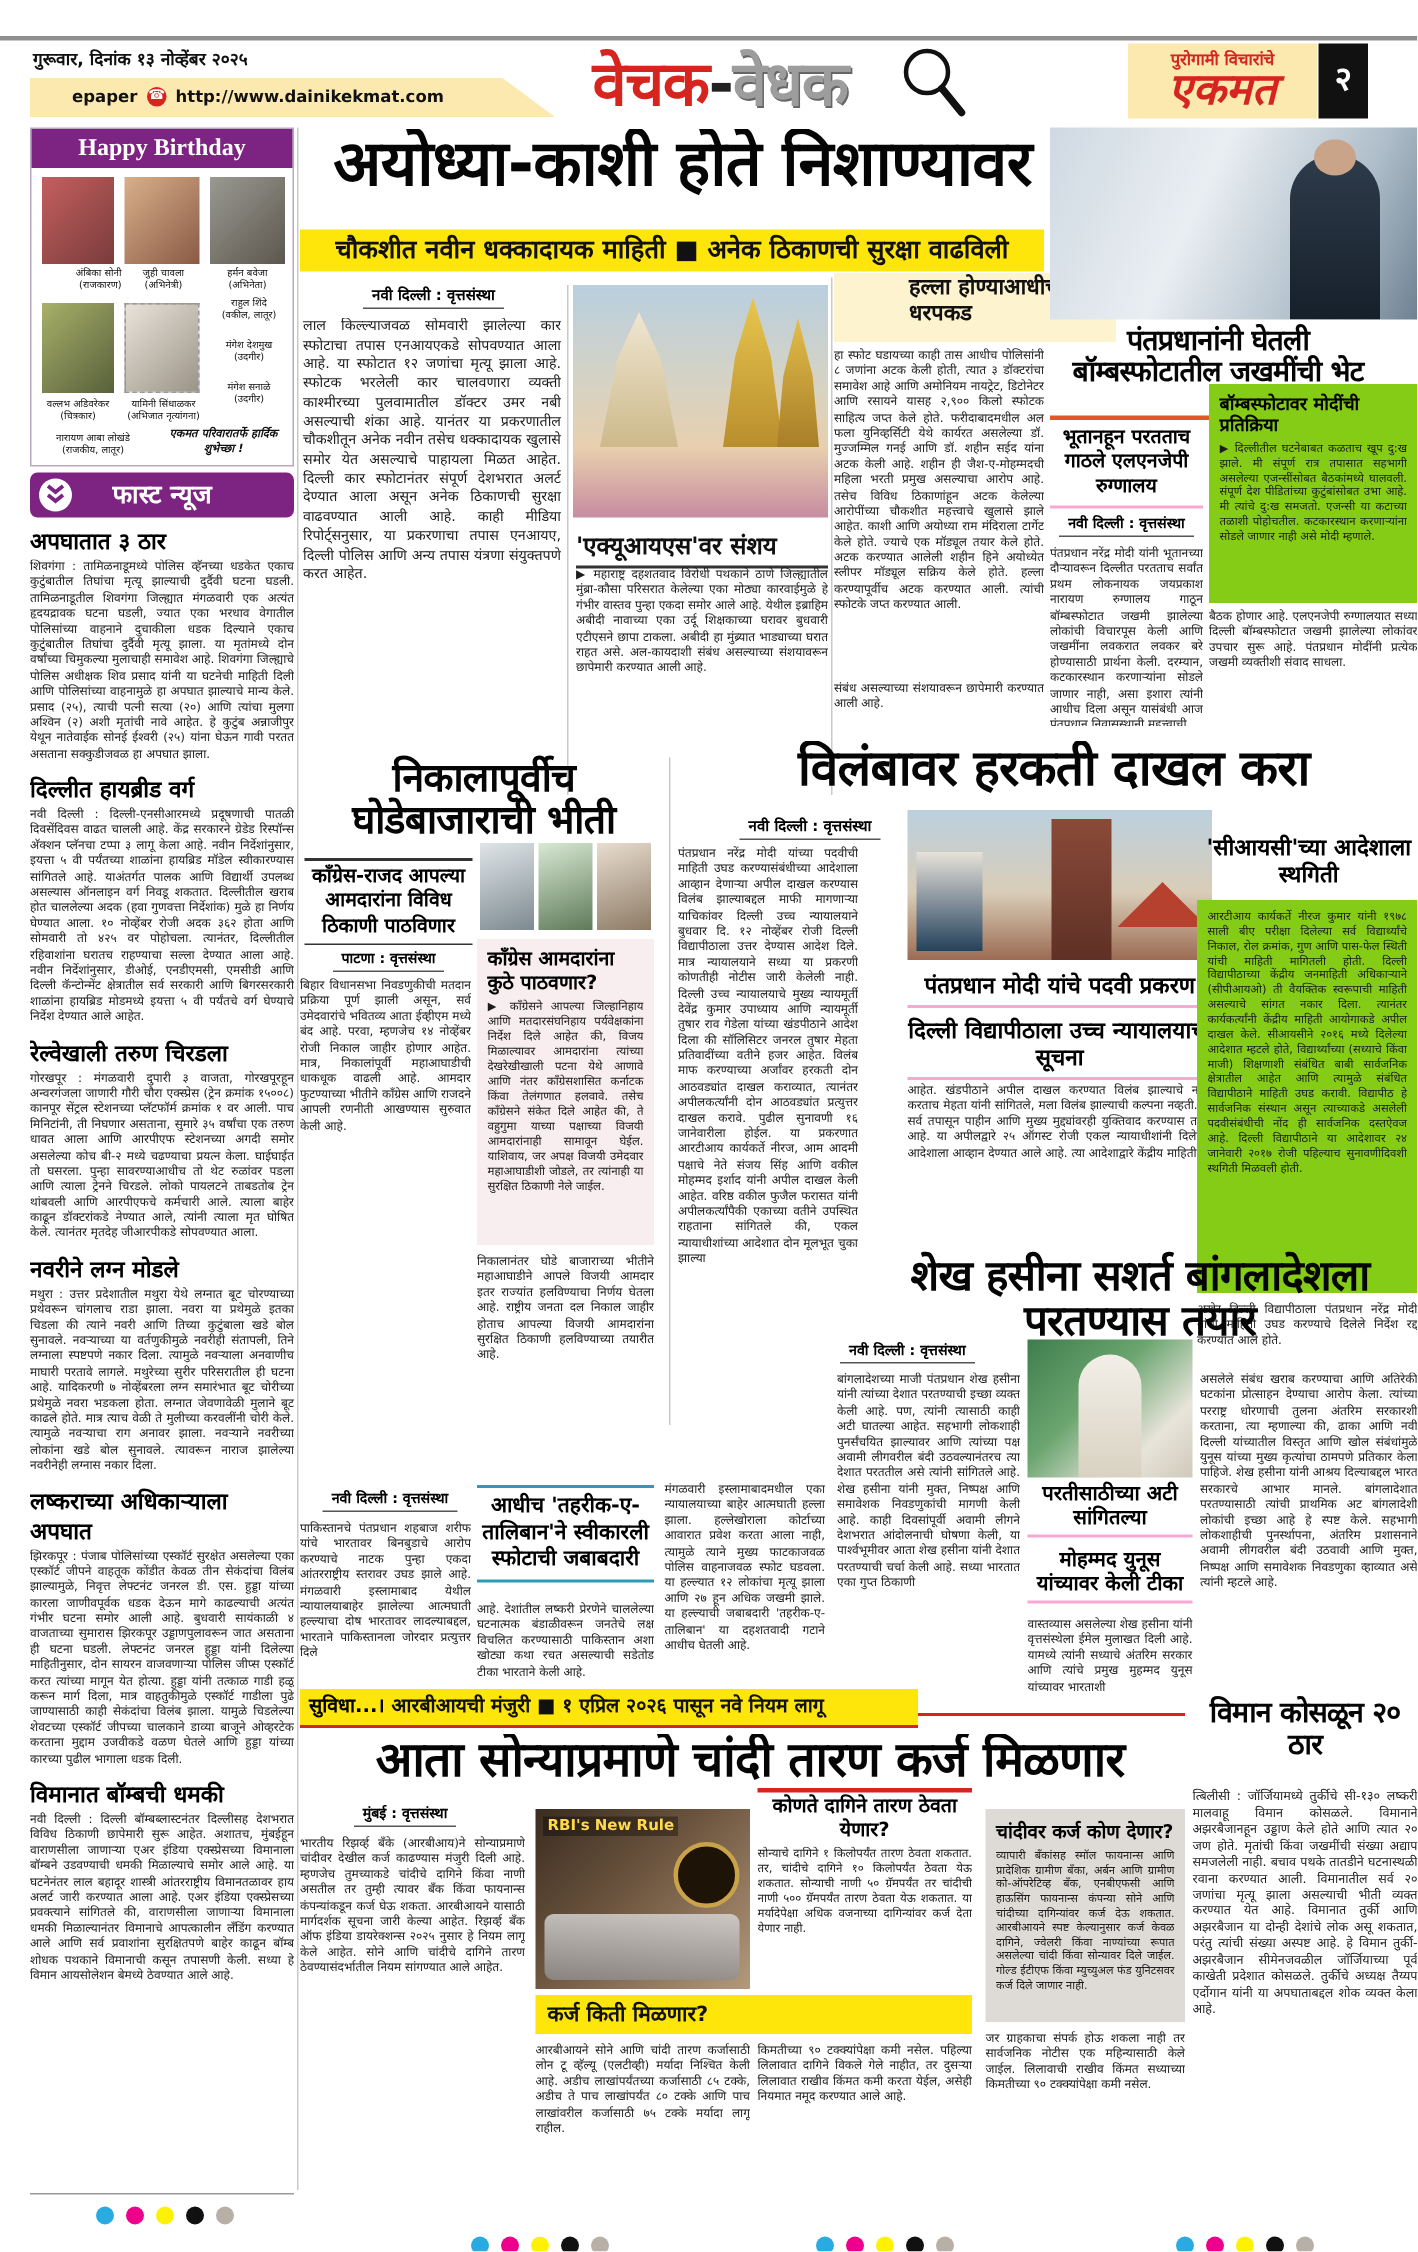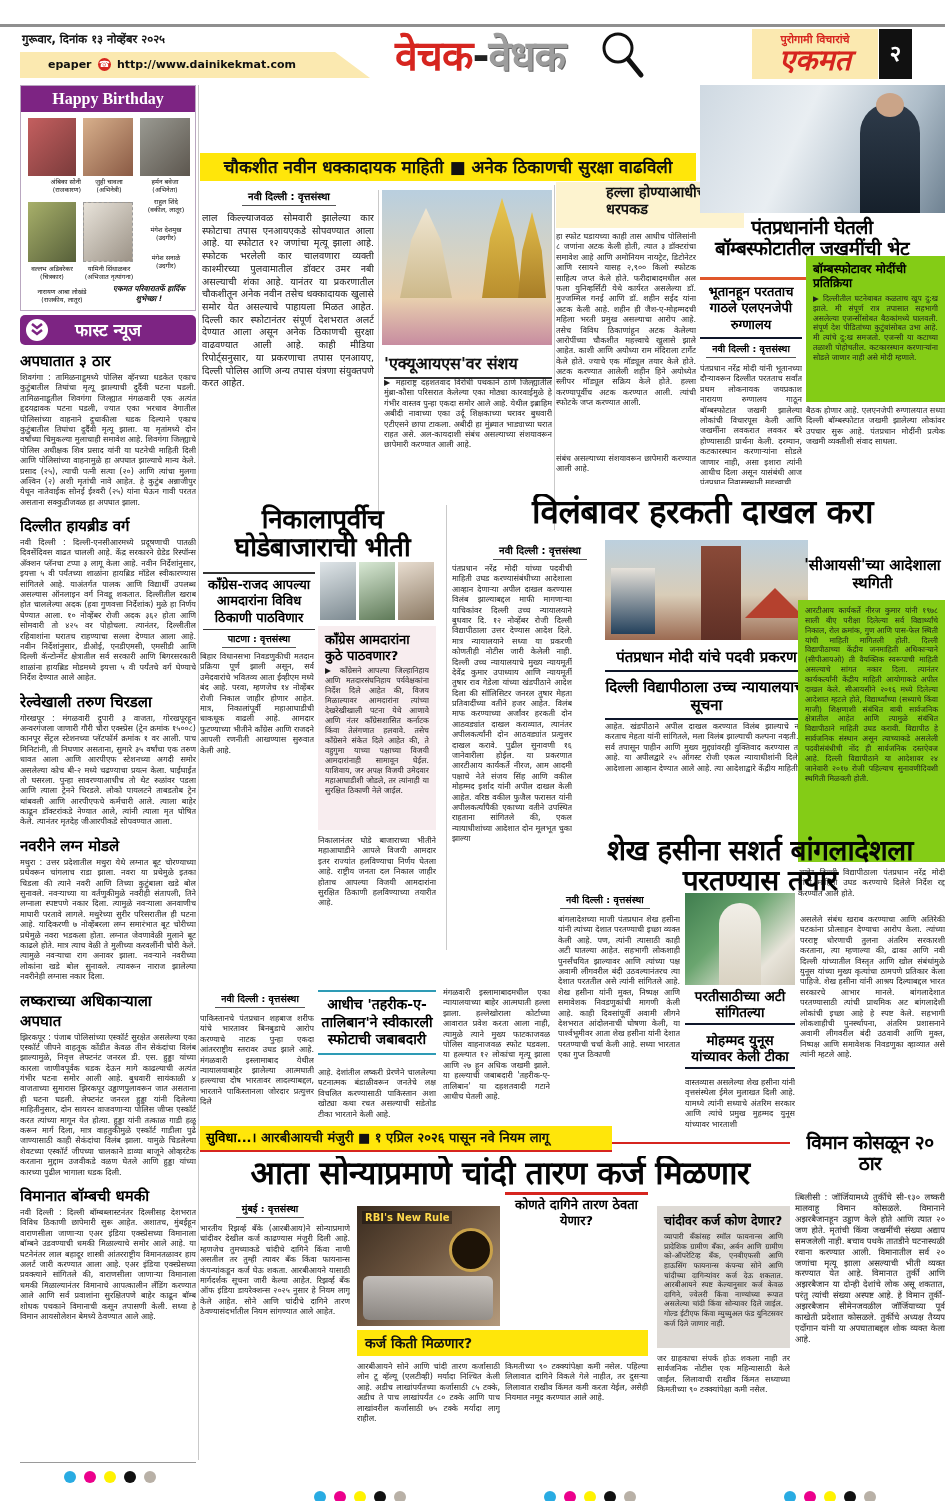--- a/index.html
+++ b/index.html
@@ -6,21 +6,21 @@
   #page{position:relative;width:945px;height:1501px;background:#fff;
         font-family:"DejaVu Sans",sans-serif;color:#111;overflow:hidden;}
   .abs{position:absolute;}
   .bt{font-size:9px;line-height:1.34;text-align:justify;color:#1c1c1c;overflow:hidden;}
   .bt8{font-size:8px;line-height:1.3;text-align:justify;color:#1c1c1c;overflow:hidden;}
   .byline{font-weight:700;font-size:10px;text-align:center;color:#000;}
   .byline span{display:inline-block;border-bottom:1px solid #555;padding:0 6px 2px 6px;}
   .arthead{font-weight:700;color:#050505;line-height:1.08;text-align:center;letter-spacing:-0.5px;}
   .graybox{background:#84cc16;padding:6px 7px;box-sizing:border-box;}
   .pinkbox{background:#f8edef;padding:6px 7px;box-sizing:border-box;}
-  .tealline{border-bottom:2px solid #0f172a;}
+  .tealline{border-bottom:2px solid #f9a8d4;}
   .photo{background:linear-gradient(135deg,#c9a98d 0%,#8d6e5a 55%,#5d4438 100%);}
   .vline{width:1px;background:#c9c9c9;}
   .dot{width:12px;height:12px;border-radius:50%;display:inline-block;margin:0 4px;}
   .capline{font-weight:700;text-align:center;color:#000;}
   .sep{background:#d6251f;height:2px;}
 </style>
 </head>
 <body>
 
 <div id="page">
@@ -129,20 +129,21 @@
       <div class="capline" style="text-align:left;font-size:15px;margin-bottom:3px;">विमानात बॉम्बची धमकी</div>
       <div class="bt8">नवी दिल्ली : दिल्ली बॉम्बब्लास्टनंतर दिल्लीसह देशभरात विविध ठिकाणी छापेमारी सुरू आहेत. अशातच, मुंबईहून वाराणसीला जाणाऱ्या एअर इंडिया एक्स्प्रेसच्या विमानाला बॉम्बने उडवण्याची धमकी मिळाल्याचे समोर आले आहे. या घटनेनंतर लाल बहादूर शास्त्री आंतरराष्ट्रीय विमानतळावर हाय अलर्ट जारी करण्यात आला आहे. एअर इंडिया एक्स्प्रेसच्या प्रवक्त्याने सांगितले की, वाराणसीला जाणाऱ्या विमानाला धमकी मिळाल्यानंतर विमानाचे आपत्कालीन लँडिंग करण्यात आले आणि सर्व प्रवाशांना सुरक्षितपणे बाहेर काढून बॉम्ब शोधक पथकाने विमानाची कसून तपासणी केली. सध्या हे विमान आयसोलेशन बेमध्ये ठेवण्यात आले आहे.</div>
     </div>
   </div>
   <div class="abs" style="left:20px;top:1462px;width:176px;height:1px;background:#9a9a9a;"></div>
   <div class="abs" style="left:40px;top:1468px;width:140px;text-align:center;">
     <span class="dot" style="background:#29abe2;"></span><span class="dot" style="background:#ec008c;"></span><span class="dot" style="background:#fff200;"></span><span class="dot" style="background:#111;"></span><span class="dot" style="background:#b8b0a6;"></span>
   </div>
   <div class="abs vline" style="left:198px;top:85px;height:1375px;"></div>
 
+  <div class="abs arthead" style="left:202px;top:86px;width:506px;height:64px;font-size:42px;white-space:nowrap;overflow:hidden;">अयोध्या-काशी होते निशाण्यावर</div>
   <div class="abs" style="left:200px;top:153px;width:496px;height:28px;background:#ffe60a;text-align:center;">
     <span style="font-size:17px;font-weight:700;line-height:28px;white-space:nowrap;">चौकशीत नवीन धक्कादायक माहिती  ■  अनेक ठिकाणची सुरक्षा वाढविली</span>
   </div>
   <div class="abs byline" style="left:205px;top:189px;width:168px;"><span>नवी दिल्ली : वृत्तसंस्था</span></div>
   <div class="abs bt" style="left:202px;top:212px;width:172px;height:318px;font-size:9.5px;">लाल किल्ल्याजवळ सोमवारी झालेल्या कार स्फोटाचा तपास एनआयएकडे सोपवण्यात आला आहे. या स्फोटात १२ जणांचा मृत्यू झाला आहे. स्फोटक भरलेली कार चालवणारा व्यक्ती काश्मीरच्या पुलवामातील डॉक्टर उमर नबी असल्याची शंका आहे. यानंतर या प्रकरणातील चौकशीतून अनेक नवीन तसेच धक्कादायक खुलासे समोर येत असल्याचे पाहायला मिळत आहेत. दिल्ली कार स्फोटानंतर संपूर्ण देशभरात अलर्ट देण्यात आला असून अनेक ठिकाणची सुरक्षा वाढवण्यात आली आहे. काही मीडिया रिपोर्ट्सनुसार, या प्रकरणाचा तपास एनआयए, दिल्ली पोलिस आणि अन्य तपास यंत्रणा संयुक्तपणे करत आहेत.</div>
 
   <div class="abs" style="left:382px;top:190px;width:170px;height:155px;background:linear-gradient(180deg,#b9cfdf 0%,#d8d3c2 45%,#e8cfae 70%,#c78ca0 100%);overflow:hidden;">
     <div class="abs" style="left:18px;top:18px;width:52px;height:90px;background:linear-gradient(180deg,#efe6d2,#cdb98a);clip-path:polygon(50% 0,78% 35%,100% 100%,0 100%,22% 35%);"></div>
     <div class="abs" style="left:100px;top:8px;width:40px;height:100px;background:linear-gradient(180deg,#e8c64e,#b98e2e);clip-path:polygon(50% 0,80% 40%,100% 100%,0 100%,20% 40%);"></div>
     <div class="abs" style="left:136px;top:22px;width:28px;height:86px;background:linear-gradient(180deg,#e3bd4a,#a87e28);clip-path:polygon(50% 0,85% 45%,100% 100%,0 100%,15% 45%);"></div>
@@ -229,20 +230,21 @@
   <div class="abs arthead" style="left:215px;top:1156px;width:570px;height:44px;font-size:32px;white-space:nowrap;overflow:hidden;">आता सोन्याप्रमाणे चांदी तारण कर्ज मिळणार</div>
   <div class="abs byline" style="left:215px;top:1202px;width:110px;font-size:9.5px;"><span>मुंबई : वृत्तसंस्था</span></div>
   <div class="abs bt8" style="left:200px;top:1224px;width:150px;height:264px;">भारतीय रिझर्व्ह बँके (आरबीआय)ने सोन्याप्रमाणे चांदीवर देखील कर्ज काढण्यास मंजुरी दिली आहे. म्हणजेच तुमच्याकडे चांदीचे दागिने किंवा नाणी असतील तर तुम्ही त्यावर बँक किंवा फायनान्स कंपन्यांकडून कर्ज घेऊ शकता. आरबीआयने यासाठी मार्गदर्शक सूचना जारी केल्या आहेत. रिझर्व्ह बँक ऑफ इंडिया डायरेक्शन्स २०२५ नुसार हे नियम लागू केले आहेत. सोने आणि चांदीचे दागिने तारण ठेवण्यासंदर्भातील नियम सांगण्यात आले आहेत.</div>
   <div class="abs" style="left:357px;top:1206px;width:143px;height:120px;background:linear-gradient(135deg,#3a2c20 0%,#6e5640 45%,#b49a7c 100%);overflow:hidden;">
     <span style="position:absolute;left:5px;top:5px;color:#ffd94d;font-weight:800;font-size:10px;background:rgba(0,0,0,0.35);padding:1px 3px;">RBI's New Rule</span>
     <div class="abs" style="left:92px;top:22px;width:44px;height:44px;border-radius:50%;background:#1d1307;border:3px solid #c9a24a;box-sizing:border-box;"></div>
     <div class="abs" style="left:6px;top:70px;width:130px;height:44px;background:linear-gradient(180deg,#d9d9d9,#8f8f8f);border-radius:6px;opacity:0.8;"></div>
   </div>
   <div class="abs" style="left:505px;top:1192px;width:143px;height:132px;border-top:3px solid #d6251f;overflow:hidden;">
     <div class="capline" style="font-size:13px;line-height:1.2;padding:2px 0 3px 0;">कोणते दागिने तारण ठेवता येणार?</div>
+    <div class="bt8" style="font-size:7.7px;">सोन्याचे दागिने १ किलोपर्यंत तारण ठेवता शकतात. तर, चांदीचे दागिने १० किलोपर्यंत ठेवता येऊ शकतात. सोन्याची नाणी ५० ग्रॅमपर्यंत तर चांदीची नाणी ५०० ग्रॅमपर्यंत तारण ठेवता येऊ शकतात. या मर्यादेपेक्षा अधिक वजनाच्या दागिन्यांवर कर्ज देता येणार नाही.</div>
   </div>
   <div class="abs graybox" style="left:657px;top:1206px;width:133px;height:142px;overflow:hidden;background:#dedad5;">
     <div class="capline" style="text-align:left;font-size:12.5px;margin-bottom:3px;">चांदीवर कर्ज कोण देणार?</div>
     <div class="bt8" style="font-size:7.4px;">व्यापारी बँकांसह स्मॉल फायनान्स आणि प्रादेशिक ग्रामीण बँका, अर्बन आणि ग्रामीण को-ऑपरेटिव्ह बँक, एनबीएफसी आणि हाऊसिंग फायनान्स कंपन्या सोने आणि चांदीच्या दागिन्यांवर कर्ज देऊ शकतात. आरबीआयने स्पष्ट केल्यानुसार कर्ज केवळ दागिने, ज्वेलरी किंवा नाण्यांच्या रूपात असलेल्या चांदी किंवा सोन्यावर दिले जाईल. गोल्ड ईटीएफ किंवा म्युच्युअल फंड युनिटसवर कर्ज दिले जाणार नाही.</div>
   </div>
   <div class="abs" style="left:357px;top:1330px;width:291px;height:26px;background:#ffe60a;">
     <span style="font-size:14px;font-weight:800;line-height:26px;padding-left:8px;">कर्ज किती मिळणार?</span>
   </div>
   <div class="abs bt8" style="left:357px;top:1362px;width:143px;height:126px;">आरबीआयने सोने आणि चांदी तारण कर्जासाठी लोन टू व्हॅल्यू (एलटीव्ही) मर्यादा निश्चित केली आहे. अडीच लाखांपर्यंतच्या कर्जासाठी ८५ टक्के, अडीच ते पाच लाखांपर्यंत ८० टक्के आणि पाच लाखांवरील कर्जासाठी ७५ टक्के मर्यादा लागू राहील.</div>
   <div class="abs bt8" style="left:505px;top:1362px;width:143px;height:126px;">किमतीच्या ९० टक्क्यांपेक्षा कमी नसेल. पहिल्या लिलावात दागिने विकले गेले नाहीत, तर दुसऱ्या लिलावात राखीव किंमत कमी करता येईल, असेही नियमात नमूद करण्यात आले आहे.</div>

